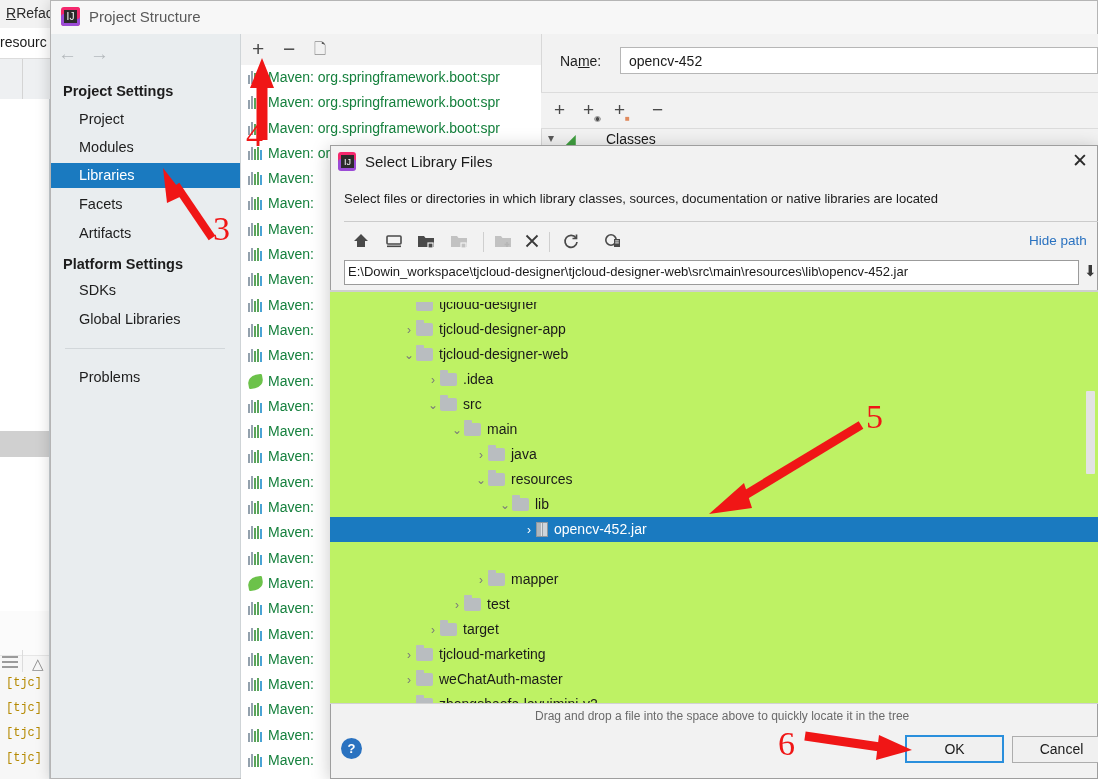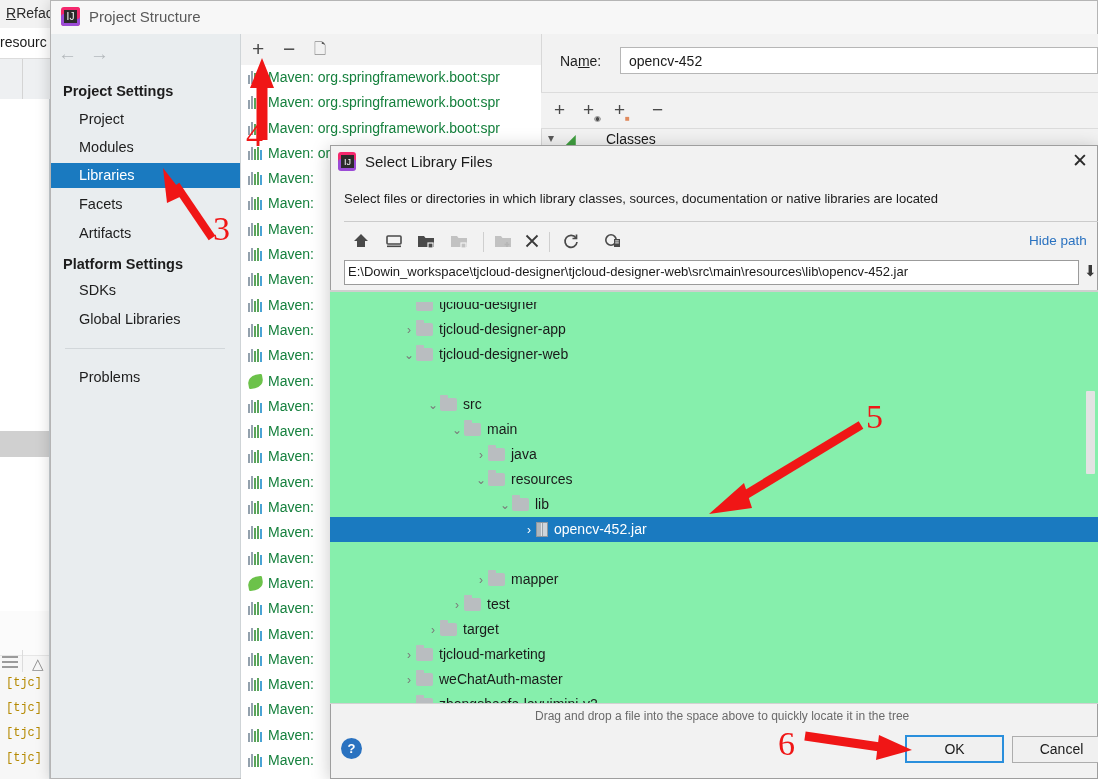--- a/index.html
+++ b/index.html
@@ -98,21 +98,21 @@
 
   .tb-ic{position:absolute;top:231px;width:22px;height:22px;color:#4a4a4a;}
   #slf-tbsep1{left:483px;top:232px;width:1px;height:20px;background:#cfcfcf;}
   #slf-tbsep2{left:549px;top:232px;width:1px;height:20px;background:#cfcfcf;}
   #slf-hidepath{left:1029px;top:233px;font-size:13.5px;color:#2a72c0;}
 
   #slf-pathfield{left:344px;top:260px;width:735px;height:25px;background:#ffffff;border:1px solid #9b9b9b;box-sizing:border-box;}
   #slf-pathvalue{left:348px;top:264px;width:726px;font-size:13px;color:#1a1a1a;white-space:nowrap;overflow:hidden;}
   #slf-pathdl{left:1084px;top:263px;font-size:15px;color:#3a3a3a;line-height:1;}
 
-  #slf-tree{left:330px;top:290px;width:768px;height:413px;background:#86efac;overflow:hidden;}
+  #slf-tree{left:330px;top:290px;width:768px;height:413px;background:#bef264;overflow:hidden;}
   #slf-treetop{left:330px;top:290px;width:768px;height:2px;background:#cfcfcf;}
   .tr{position:absolute;left:0;width:768px;height:25px;line-height:25px;white-space:nowrap;font-size:14px;color:#1a1a1a;}
   .tr.sel{background:#1a7ac0;color:#ffffff;}
   .chev{display:inline-block;width:14px;text-align:center;color:#7a7a7a;font-size:12px;}
   .chev.w{color:#ffffff;}
   .fold{display:inline-block;width:17px;height:13px;vertical-align:-2px;margin-right:6px;
         background:#b9bdc0;border-radius:1px 2px 2px 2px;position:relative;}
   .fold:before{content:"";position:absolute;left:0;top:-3px;width:8px;height:3px;background:#b9bdc0;border-radius:1px 1px 0 0;}
   .jarf{display:inline-block;width:12px;height:15px;vertical-align:-3px;margin-right:6px;position:relative;
         background:linear-gradient(90deg,#b0b7bd 0 35%,#dfe4e8 35% 52%,#9aa3aa 52% 65%,#cfd5da 65% 100%);border:1px solid #8e979e;box-sizing:border-box;}
@@ -312,20 +312,21 @@
 <div class="abs" id="slf-hidepath">Hide path</div>
 
 <div class="abs" id="slf-pathfield"></div>
 <div class="abs" id="slf-pathvalue">E:\Dowin_workspace\tjcloud-designer\tjcloud-designer-web\src\main\resources\lib\opencv-452.jar</div>
 <div class="abs" id="slf-pathdl">⬇</div>
 
 <div class="abs" id="slf-tree">
     <div class="tr" style="top: 2px; clip-path: inset(40% 0px 0px);"><span style="display: inline-block; width: 72px;"></span><span class="chev"></span><span class="fold"></span><span>tjcloud-designer</span></div>
     <div class="tr" style="top: 27px;"><span style="display: inline-block; width: 72px;"></span><span class="chev">›</span><span class="fold"></span><span>tjcloud-designer-app</span></div>
     <div class="tr" style="top: 52px;"><span style="display: inline-block; width: 72px;"></span><span class="chev">⌄</span><span class="fold"></span><span>tjcloud-designer-web</span></div>
+    <div class="tr" style="top: 77px;"><span style="display: inline-block; width: 96px;"></span><span class="chev">›</span><span class="fold"></span><span>.idea</span></div>
     <div class="tr" style="top: 102px;"><span style="display: inline-block; width: 96px;"></span><span class="chev">⌄</span><span class="fold"></span><span>src</span></div>
     <div class="tr" style="top: 127px;"><span style="display: inline-block; width: 120px;"></span><span class="chev">⌄</span><span class="fold"></span><span>main</span></div>
     <div class="tr" style="top: 152px;"><span style="display: inline-block; width: 144px;"></span><span class="chev">›</span><span class="fold"></span><span>java</span></div>
     <div class="tr" style="top: 177px;"><span style="display: inline-block; width: 144px;"></span><span class="chev">⌄</span><span class="fold"></span><span>resources</span></div>
     <div class="tr" style="top: 202px;"><span style="display: inline-block; width: 168px;"></span><span class="chev">⌄</span><span class="fold"></span><span>lib</span></div>
     <div class="tr sel" style="top: 227px;"><span style="display: inline-block; width: 192px;"></span><span class="chev w">›</span><span class="jarf"></span><span>opencv-452.jar</span></div>
     <div class="tr" style="top: 277px;"><span style="display: inline-block; width: 144px;"></span><span class="chev">›</span><span class="fold"></span><span>mapper</span></div>
     <div class="tr" style="top: 302px;"><span style="display: inline-block; width: 120px;"></span><span class="chev">›</span><span class="fold"></span><span>test</span></div>
     <div class="tr" style="top: 327px;"><span style="display: inline-block; width: 96px;"></span><span class="chev">›</span><span class="fold"></span><span>target</span></div>
     <div class="tr" style="top: 352px;"><span style="display: inline-block; width: 72px;"></span><span class="chev">›</span><span class="fold"></span><span>tjcloud-marketing</span></div>

